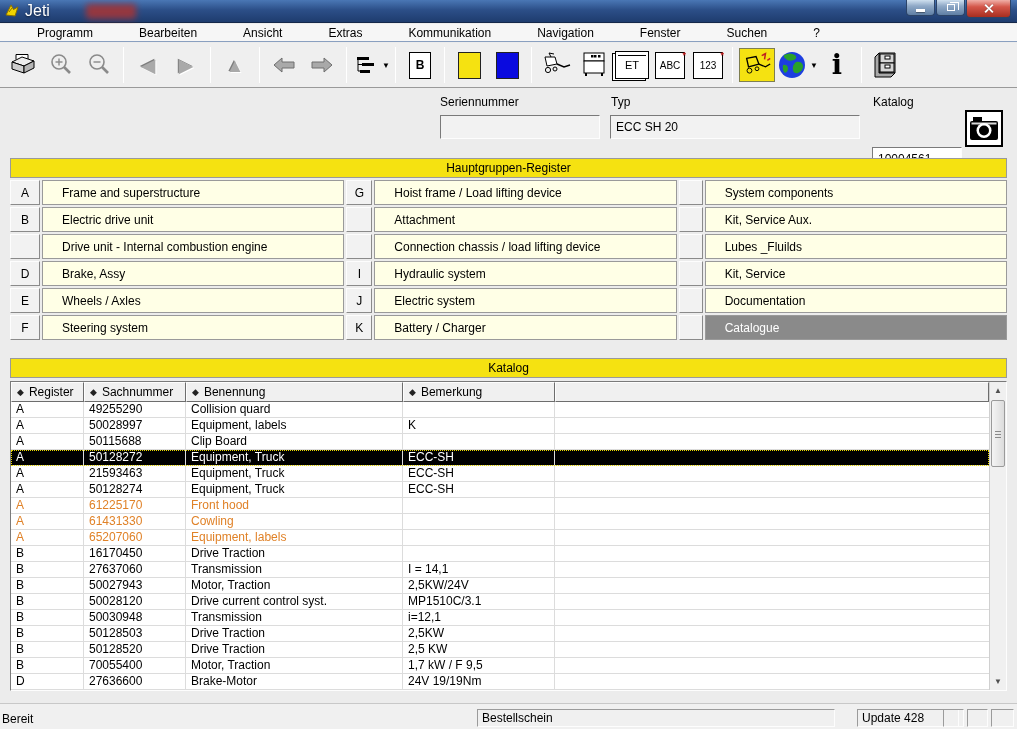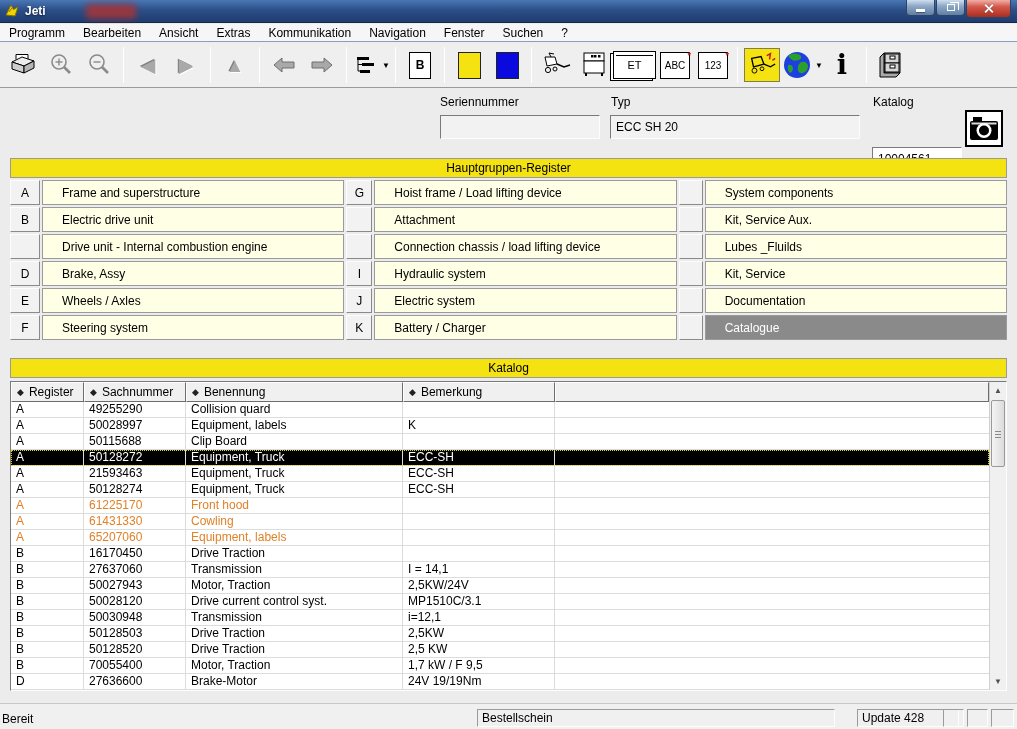--- a/index.html
+++ b/index.html
@@ -4,56 +4,56 @@
 <style>
   * { margin:0; padding:0; box-sizing:border-box; }
   html,body { width:1017px; height:729px; overflow:hidden; }
   body { font-family:"Liberation Sans", sans-serif; font-size:12px; color:#000; background:#ececec; position:relative; }
 
   
   .titlebar { position:absolute; left:0; top:0; width:1017px; height:23px;
     background:linear-gradient(180deg,#4a77b5 0%, #2c4f88 45%, #1e3c6e 100%);
     border-bottom:1px solid #14284a; display:flex; align-items:center; padding-left:4px; }
   .app-icon { width:16px; height:16px; margin-right:5px; }
-  .title-text { color:#fff; font-size:12px; text-shadow:0 1px 2px #00000088;font-weight:bold; }
+  .title-text { color:#fff; font-size:16px; text-shadow:0 1px 2px #00000088; }
   .redacted-blob { position:absolute; left:86px; top:4px; width:50px; height:15px;
     background:#a83434; border-radius:3px; filter:blur(3px); opacity:.85; }
   .win-controls { position:absolute; right:6px; top:0; display:flex; }
   .win-btn { height:16px; width:29px; display:flex; align-items:center; justify-content:center;
     background:linear-gradient(180deg,#cfe0ef 0%,#8fa9c7 40%,#5f7fa5 100%);
     border:1px solid #2c4468; border-top:none; border-radius:0 0 4px 4px; margin-left:1px; cursor:pointer; }
   .win-btn.close { width:45px; height:18px;
     background:linear-gradient(180deg,#f0b0a8 0%,#d4574a 40%,#a82e20 100%); }
   .glyph-min { width:9px; height:3px; background:#fff; box-shadow:0 1px 1px #00000066; margin-top:5px; }
   .glyph-restore { width:8px; height:7px; border:1px solid #fff; position:relative; background:transparent; }
   .glyph-restore::before { content:""; position:absolute; left:2px; top:-3px; width:8px; height:7px; border:1px solid #fff; border-bottom:none; border-left:none; }
   .glyph-close { position:relative; width:11px; height:11px; }
   .glyph-close::before,.glyph-close::after { content:""; position:absolute; left:5px; top:0; width:2px; height:11px; background:#fff; box-shadow:0 0 1px #00000088; }
   .glyph-close::before { transform:rotate(45deg); }
   .glyph-close::after { transform:rotate(-45deg); }
 
   
   .menubar { position:absolute; left:0; top:24px; width:1017px; height:18px; background:#f6f6f6;
     border-bottom:1px solid #8aa0c0; display:flex; align-items:center; }
-  .menu-item { padding:20px 9px; cursor:pointer; }
+  .menu-item { padding:20px 9px; cursor:pointer;margin-left:28px; }
 
   
   .toolbar { position:absolute; left:0; top:43px; width:1017px; height:45px; background:#efefef;
     border-bottom:1px solid #9a9a9a; display:flex; align-items:center; padding-left:4px; }
   .tb-btn { min-width:38px; height:38px; display:flex; align-items:center; justify-content:center; cursor:pointer; }
   .tb-sep { width:1px; height:36px; background:#aeaeae; border-right:1px solid #fff; margin:0 5px; }
   .tri { font-size:19px; color:#a9a9a9; text-shadow:1px 1px 0 #fff, -1px -1px 0 #7c7c7c; line-height:1; }
   .caret { font-size:8px; color:#000; margin-left:2px; cursor:pointer; }
   .doc-icon { width:22px; height:27px; background:#fff; border:1px solid #000; position:relative;
     display:flex; align-items:center; justify-content:center; font-weight:bold; }
   .doc-icon .mark { position:absolute; top:-3px; right:-2px; color:#c02020; font-size:9px; font-weight:bold; }
   .sq { width:23px; height:27px; border:1px solid #222; }
   .sq.yellow { background:#f5e211; }
   .sq.blue { background:#0a0adf; }
-  .book-icon { width:43px; height:28px; background:#fff; border:1px solid #000; position:relative;
+  .book-icon { width:34px; height:28px; background:#fff; border:1px solid #000; position:relative;
     display:flex; align-items:center; justify-content:center; font-size:11px;
     box-shadow:-3px 2px 0 -1px #fff, -3px 2px 0 0 #000; }
   .book-icon .topline { position:absolute; top:3px; left:2px; right:2px; height:1px; background:#000; }
   .fork-active { width:36px; height:34px; background:#f5e211; border:1px solid #7e7e50; display:flex; align-items:center; justify-content:center; }
   .info-glyph { font-family:"DejaVu Serif", serif; font-weight:bold; font-size:27px; line-height:.8; }
 
   
   .field-label { position:absolute; font-size:12px; }
   .field { position:absolute; height:24px; background:#f2f2f2; border:1px solid;
     border-color:#7a7a7a #fdfdfd #fdfdfd #7a7a7a; font-family:"Liberation Sans",sans-serif;

